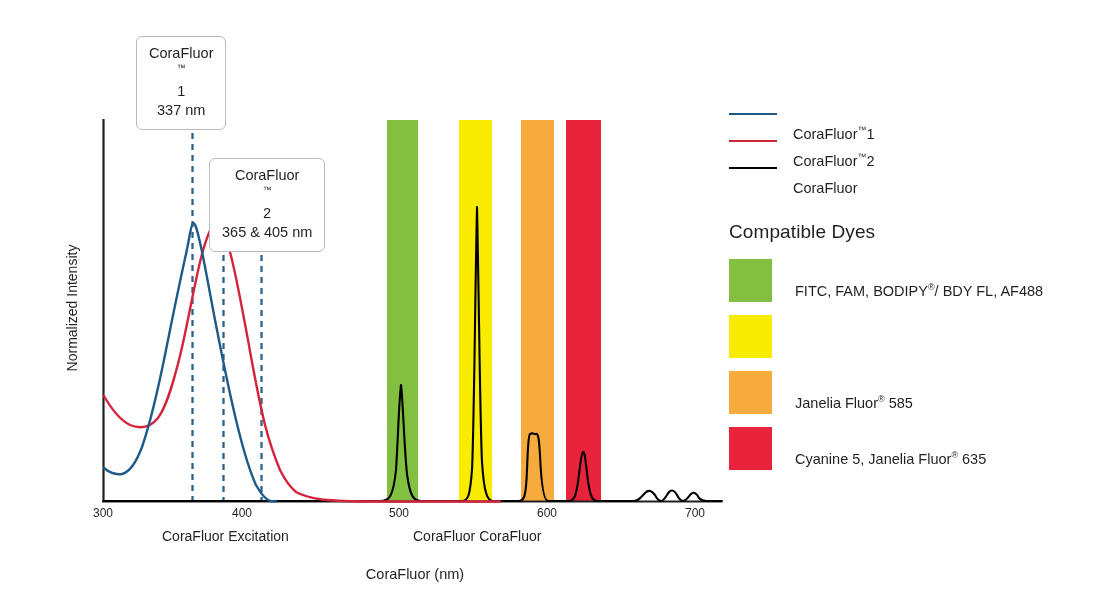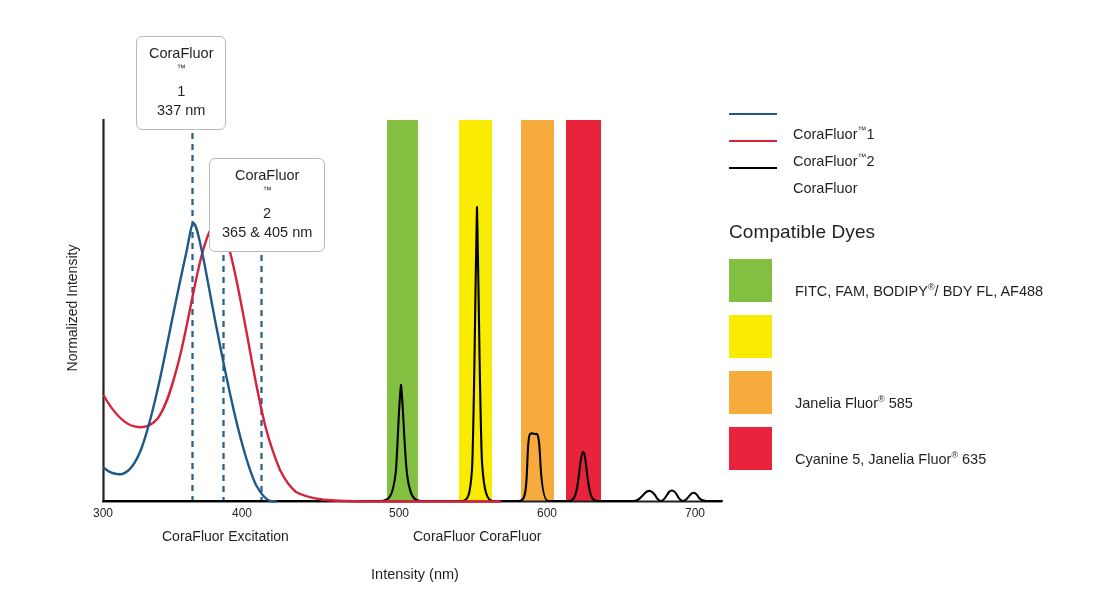--- a/index.html
+++ b/index.html
@@ -239,21 +239,21 @@
 
     <div class="axis-tick" style="left:73px;  top:506px;">300</div>
     <div class="axis-tick" style="left:212px; top:506px;">400</div>
     <div class="axis-tick" style="left:369px; top:506px;">500</div>
     <div class="axis-tick" style="left:517px; top:506px;">600</div>
     <div class="axis-tick" style="left:665px; top:506px;">700</div>
 
     <div class="axis-caption" style="left:142px; top:528px;margin-left:20px;">CoraFluor Excitation</div>
     <div class="axis-caption" style="left:413px; top:528px;">CoraFluor CoraFluor</div>
 
-    <div id="x-axis-title">Intensity (nm)</div>
+    <div id="x-axis-title">CoraFluor (nm)</div>
     <div id="y-axis-title">Normalized Intensity</div>
   </div>
 
   <div class="right-panel">
 
     <div class="legend-list">
       <div class="legend-row">
         <span class="legend-swatch-line" style="border-top-color:#1f5a87;"></span>
         <span class="legend-label"><span>CoraFluor</span><sup>™</sup><span>1</span></span>
       </div>

